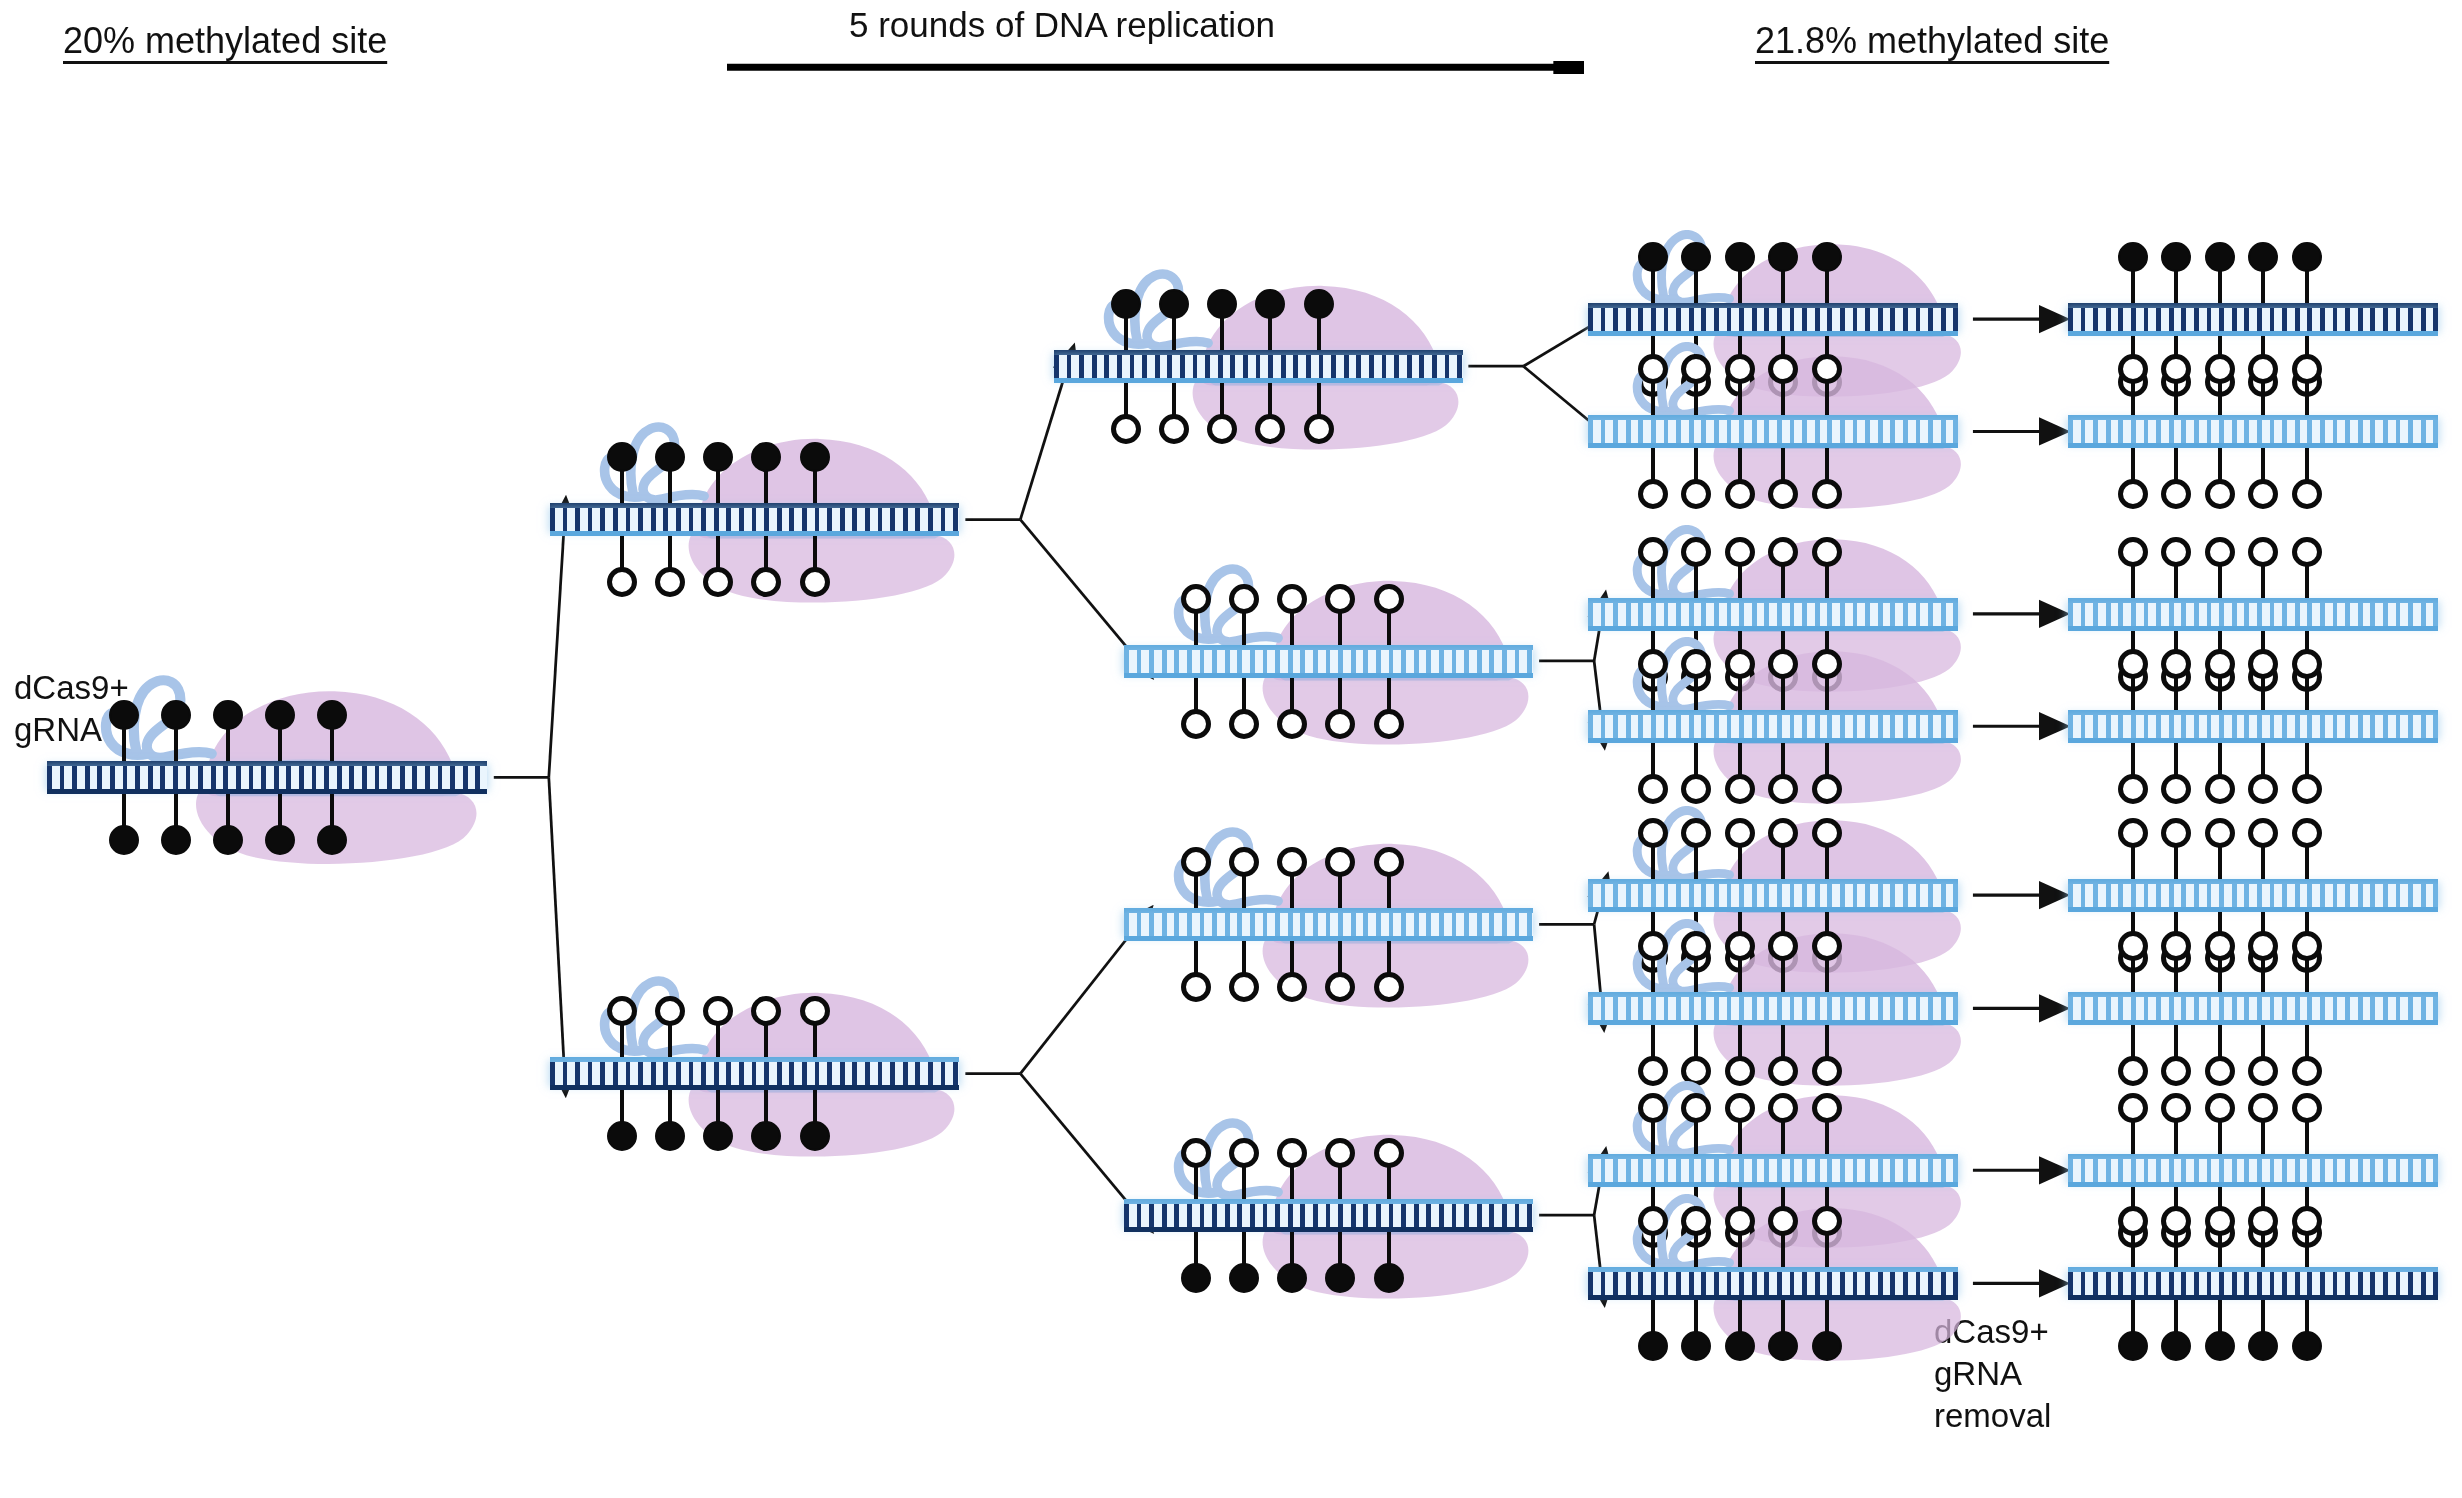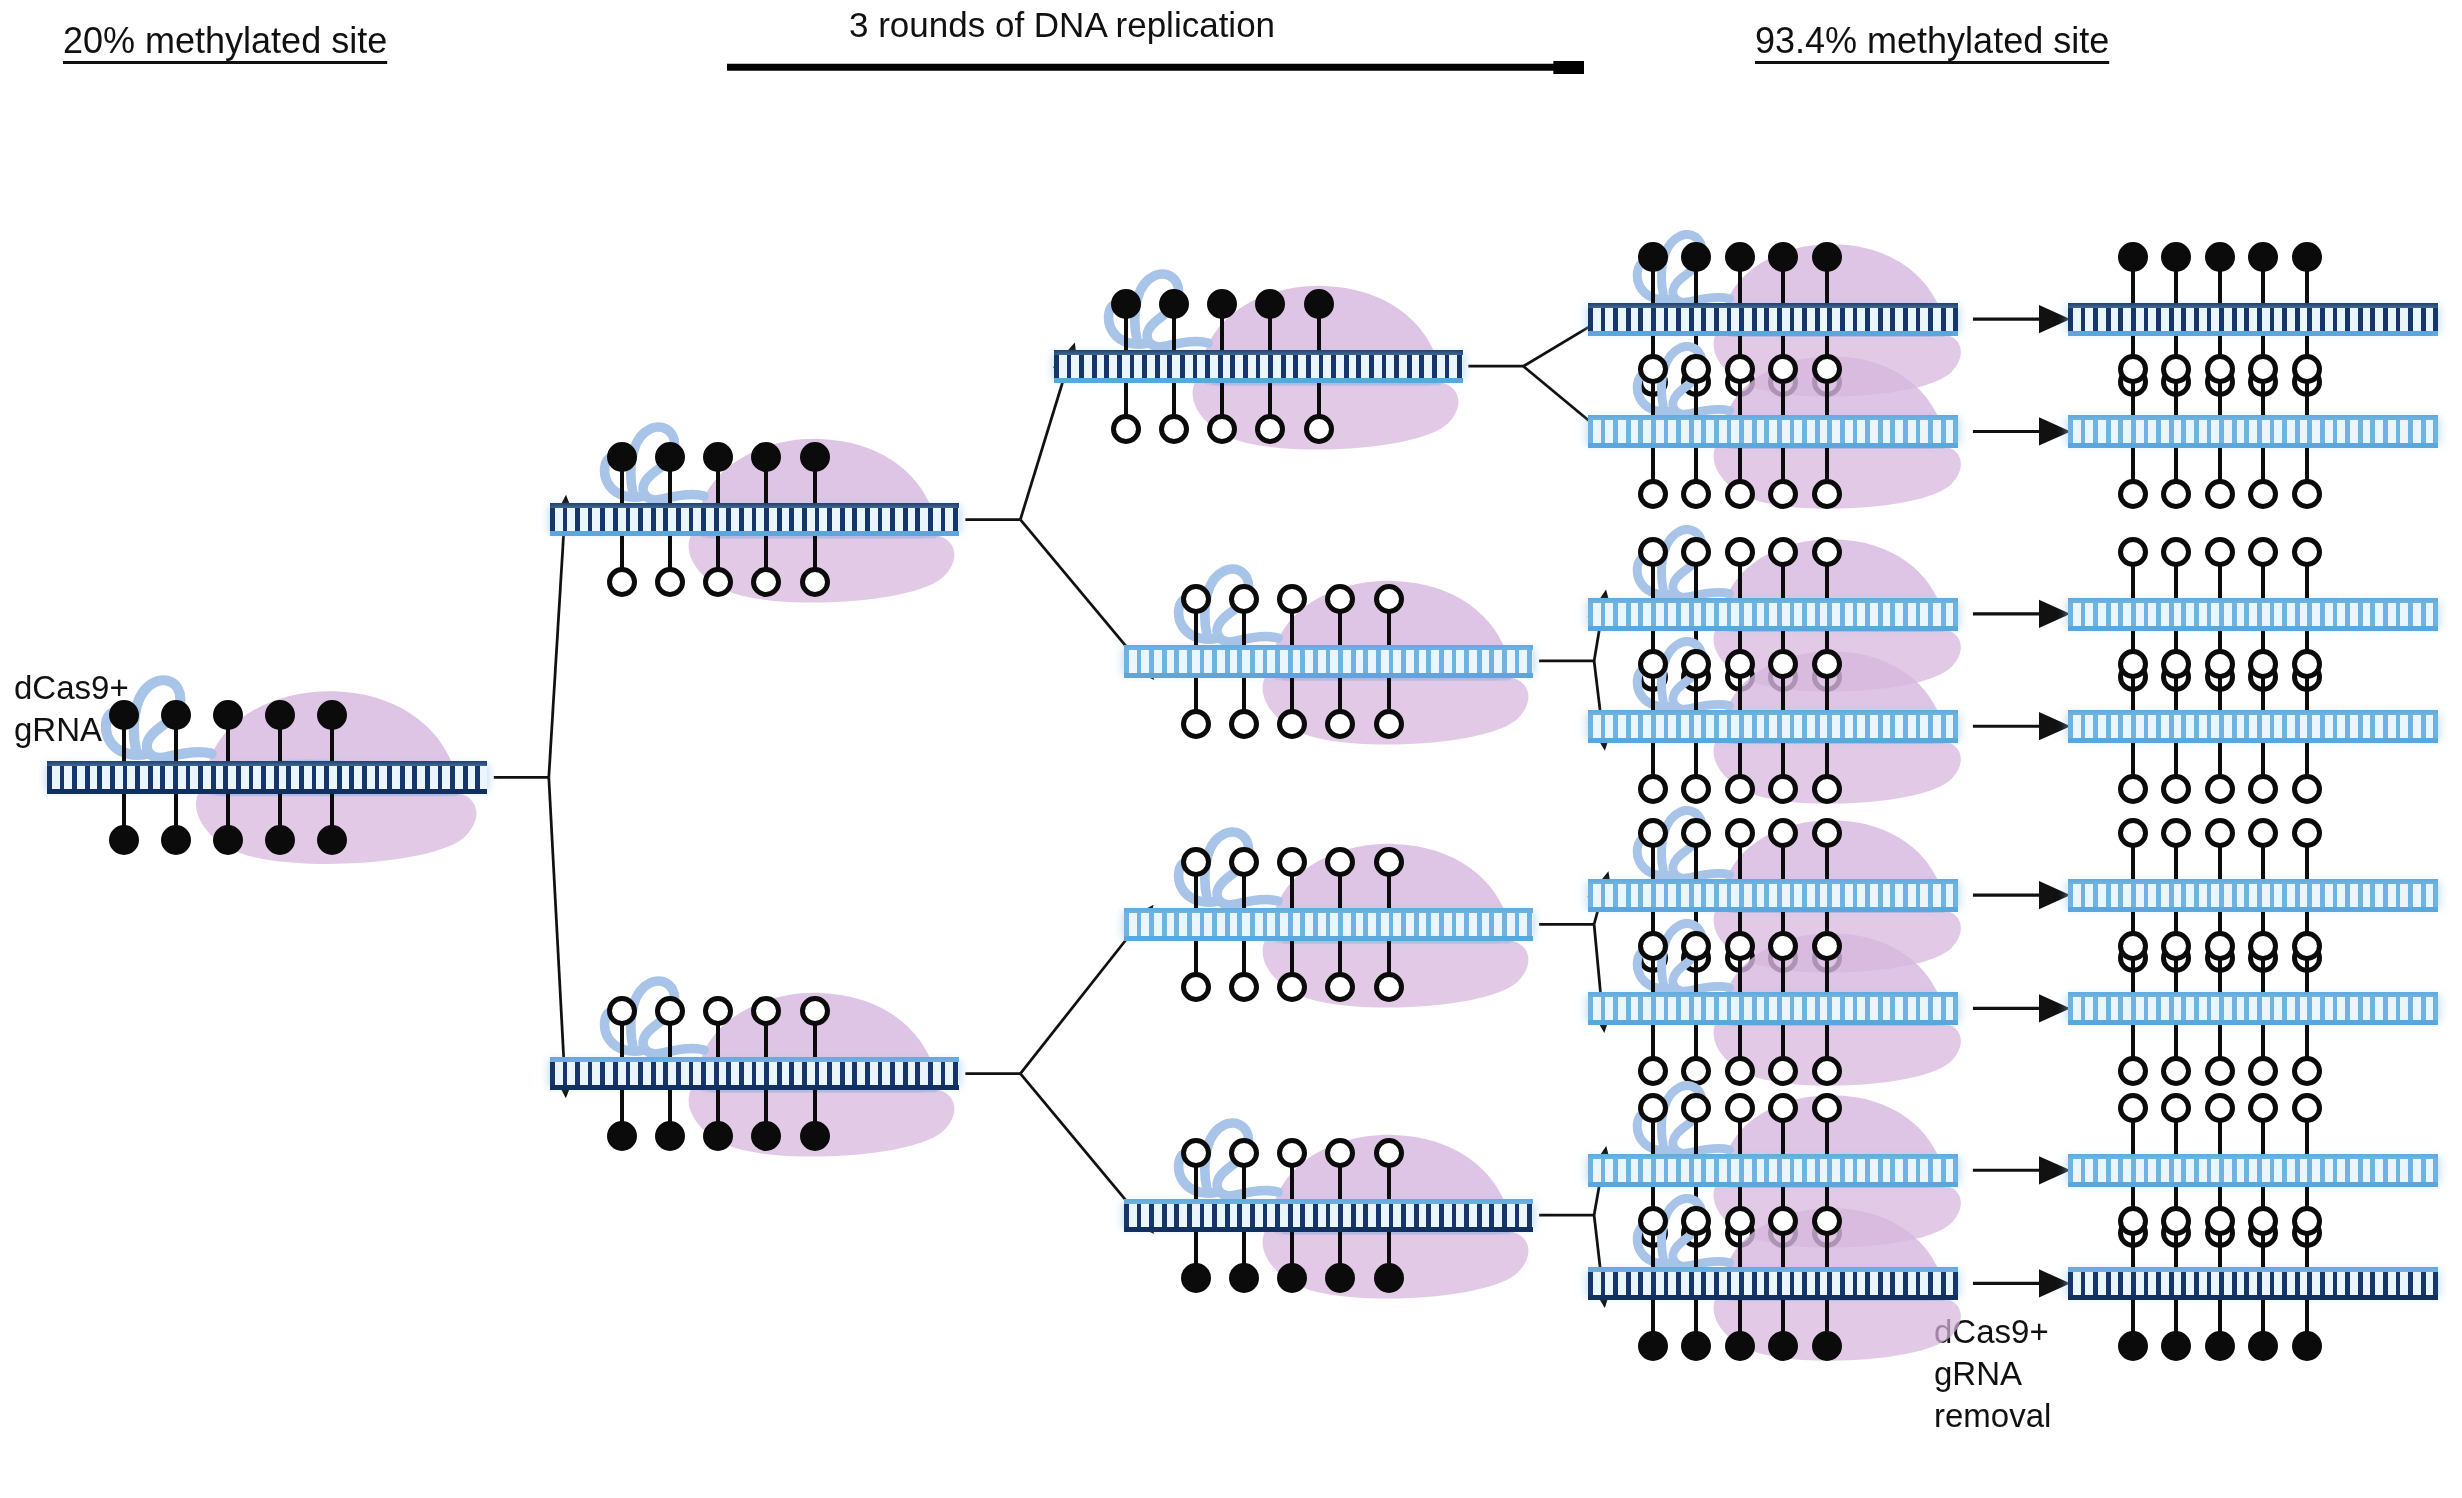--- a/index.html
+++ b/index.html
@@ -103,22 +103,22 @@
 
   
   svg.conn{position:absolute;left:0;top:0;width:2462px;height:1498px;overflow:visible;pointer-events:none;}
 </style>
 </head>
 <body>
 
 <div id="stage">
 
   <div class="heading" id="title-left">20% methylated site</div>
-  <div class="heading" id="title-right">93.4% methylated site</div>
-  <div id="replication-label">3 rounds of DNA replication</div>
+  <div class="heading" id="title-right">21.8% methylated site</div>
+  <div id="replication-label">5 rounds of DNA replication</div>
 
   <svg id="replication-arrow" viewBox="0 0 1090 16">
     <defs>
       <marker id="bigArrow" markerWidth="9" markerHeight="9" refX="1" refY="4.5" orient="auto">
         <path d="M0,0 L9,4.5 L0,9 z" fill="#000"></path>
       </marker>
     </defs>
     <line x1="0" y1="8" x2="1060" y2="8" stroke="#000" stroke-width="9" marker-end="url(#bigArrow)"></line>
   </svg>
 

